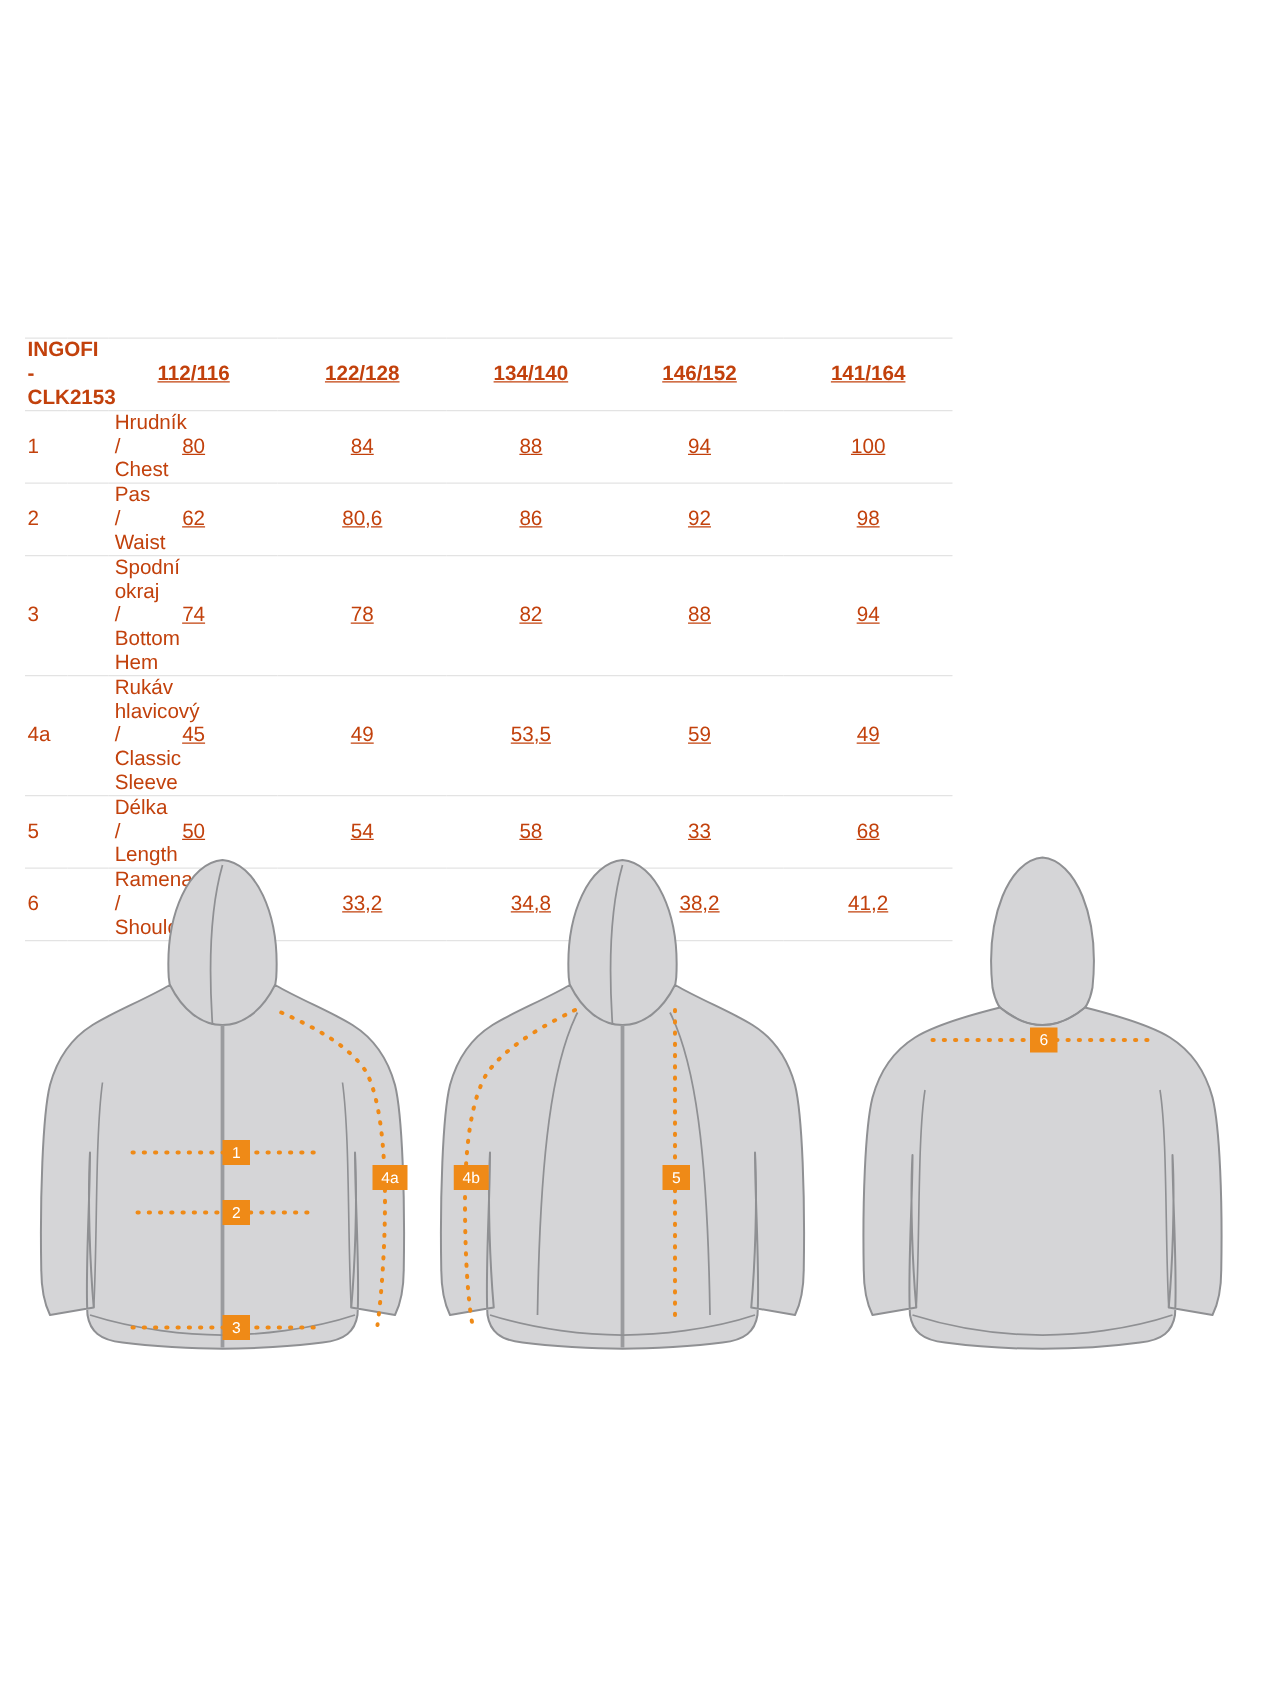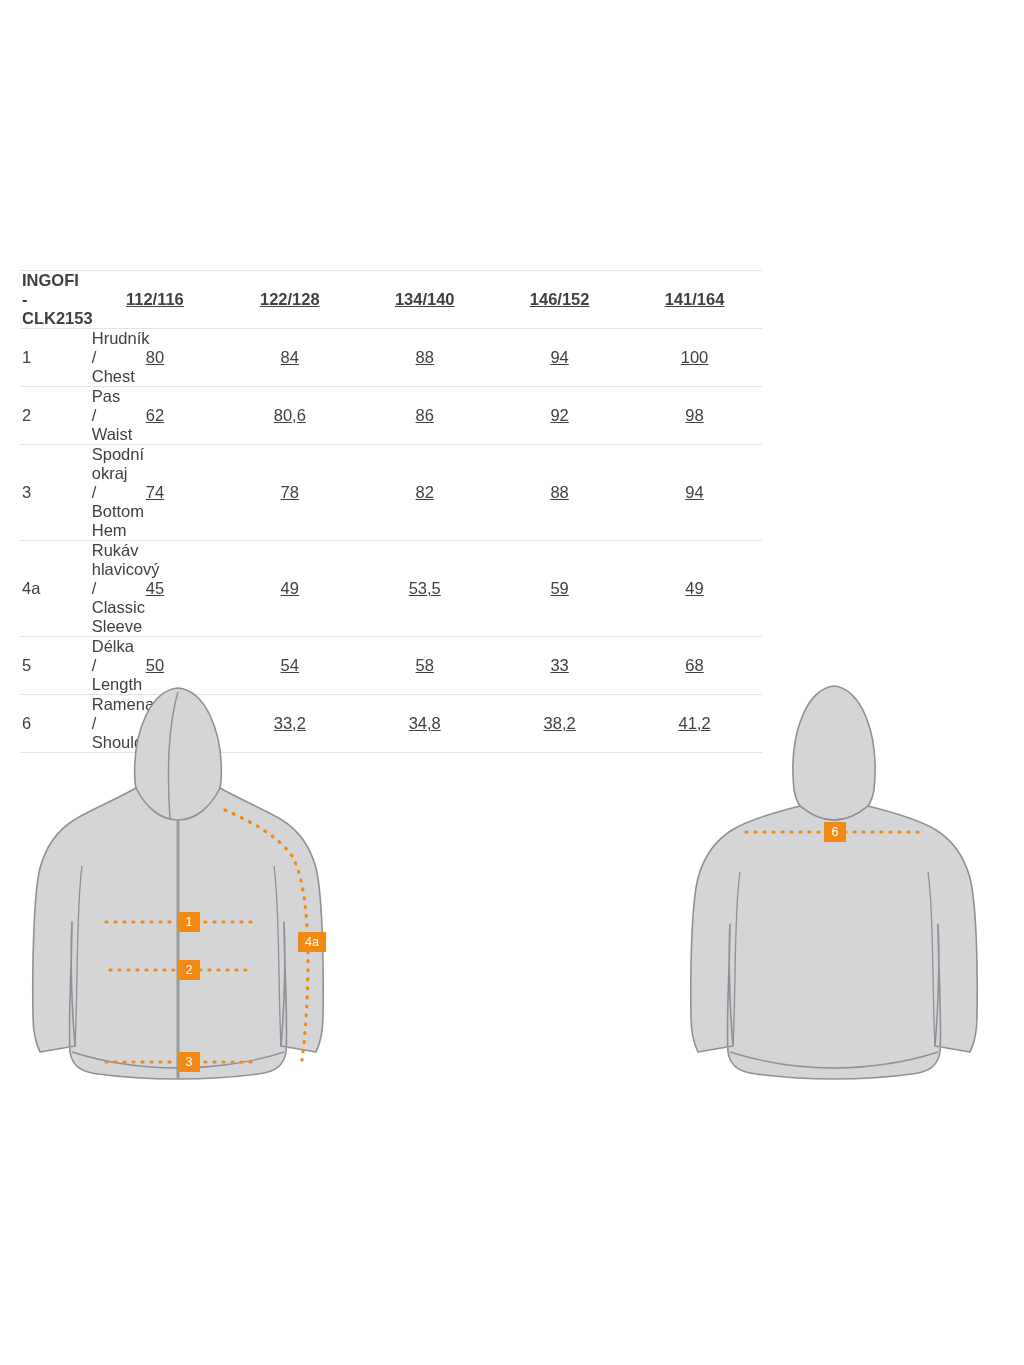--- a/index.html
+++ b/index.html
@@ -23,21 +23,21 @@
     top: 270px;
     width: 742px;
   }
   table.size-table {
     border-collapse: collapse;
     width: 100%;
     table-layout: fixed;
   }
   table.size-table td {
     font-size: 16.5px;
-    color: #404040;
+    color: #c2410c;
     padding: 0;
     height: 45px;
     vertical-align: middle;
     border-bottom: 1px solid #e3e3e3;
   }
   table.size-table tr.header-row td {
     font-weight: bold;
     border-top: 1px solid #e3e3e3;
   }
   table.size-table tr.last-row td {
@@ -216,20 +216,55 @@
       <line x1="86" y1="402" x2="232" y2="402" stroke="#ef8a17" stroke-width="3.2" stroke-linecap="round" stroke-dasharray="1 8"></line>
 
       <path d="M205,150 C232,162 258,176 272,196 C284,216 288,260 288,300 C288,340 285,378 282,400" fill="none" stroke="#ef8a17" stroke-width="3.2" stroke-linecap="round" stroke-dasharray="1 8"></path>
     </svg>
     <div class="badge" style="left:158px; top:252px; width:22px;">1</div>
     <div class="badge" style="left:158px; top:300px; width:22px;">2</div>
     <div class="badge" style="left:158px; top:392px; width:22px;">3</div>
     <div class="badge" style="left:278px; top:272px; width:28px;">4a</div>
   </div>
 
+  <div class="fig" style="left:340px; width:320px; height:460px;">
+    <svg width="320" height="460" viewBox="0 0 320 460">
+      <g fill="#d5d5d7" stroke="#8f9093" stroke-width="1.6" stroke-linejoin="round">
+        <path d="M115,122 C112,70 132,30 158,28 C184,30 204,70 201,122 C198,150 185,162 158,162 C131,162 118,150 115,122 Z"></path>
+        <path d="M116,128 C95,140 70,150 54,160 C38,170 26,186 20,208
+                 C14,232 12,300 13,355 C13,372 16,384 20,392
+                 L55,386 C52,352 50,300 52,262
+                 C52,300 48,360 50,392
+                 C52,405 60,412 78,414
+                 C100,417 135,419 158,419
+                 C181,419 216,417 238,414
+                 C256,412 264,405 266,392
+                 C268,360 264,300 264,262
+                 C266,300 264,352 261,386
+                 L296,392 C300,384 303,372 303,355
+                 C304,300 302,232 296,208
+                 C290,186 278,170 262,160
+                 C246,150 221,140 200,128
+                 C190,148 175,160 158,160
+                 C141,160 126,148 116,128 Z"></path>
+      </g>
+      <path d="M158,32 C150,60 146,100 150,160" fill="none" stroke="#8f9093" stroke-width="1.4"></path>
+      <line x1="158" y1="160" x2="158" y2="418" stroke="#9a9b9e" stroke-width="3"></line>
+      <path d="M52,392 C90,404 130,408 158,408 C186,408 228,404 264,392" fill="none" stroke="#8f9093" stroke-width="1.4"></path>
+
+      <path d="M122,150 C102,190 92,260 90,392" fill="none" stroke="#8f9093" stroke-width="1.4"></path>
+      <path d="M196,150 C216,190 226,260 228,392" fill="none" stroke="#8f9093" stroke-width="1.4"></path>
+
+      <path d="M120,148 C96,160 66,176 50,198 C36,220 32,262 32,302 C32,342 34,378 38,400" fill="none" stroke="#ef8a17" stroke-width="3.2" stroke-linecap="round" stroke-dasharray="1 8"></path>
+
+      <line x1="200" y1="148" x2="200" y2="400" stroke="#ef8a17" stroke-width="3.2" stroke-linecap="round" stroke-dasharray="1 8"></line>
+    </svg>
+    <div class="badge" style="left:23px; top:272px; width:28px;">4b</div>
+    <div class="badge" style="left:190px; top:272px; width:22px;">5</div>
+  </div>
 
   <div class="fig" style="left:676px; width:320px; height:460px;">
     <svg width="320" height="460" viewBox="0 0 320 460">
       <g fill="#d5d5d7" stroke="#8f9093" stroke-width="1.6" stroke-linejoin="round">
 
         <path d="M118,130 C112,72 132,28 158,26 C184,28 204,72 198,130 C194,152 182,160 158,160 C134,160 122,152 118,130 Z"></path>
 
         <path d="M124,146 C100,152 72,160 56,170 C40,180 28,196 22,218
                  C16,242 14,302 15,356 C15,372 18,384 22,392
                  L57,386 C54,352 52,300 54,264

